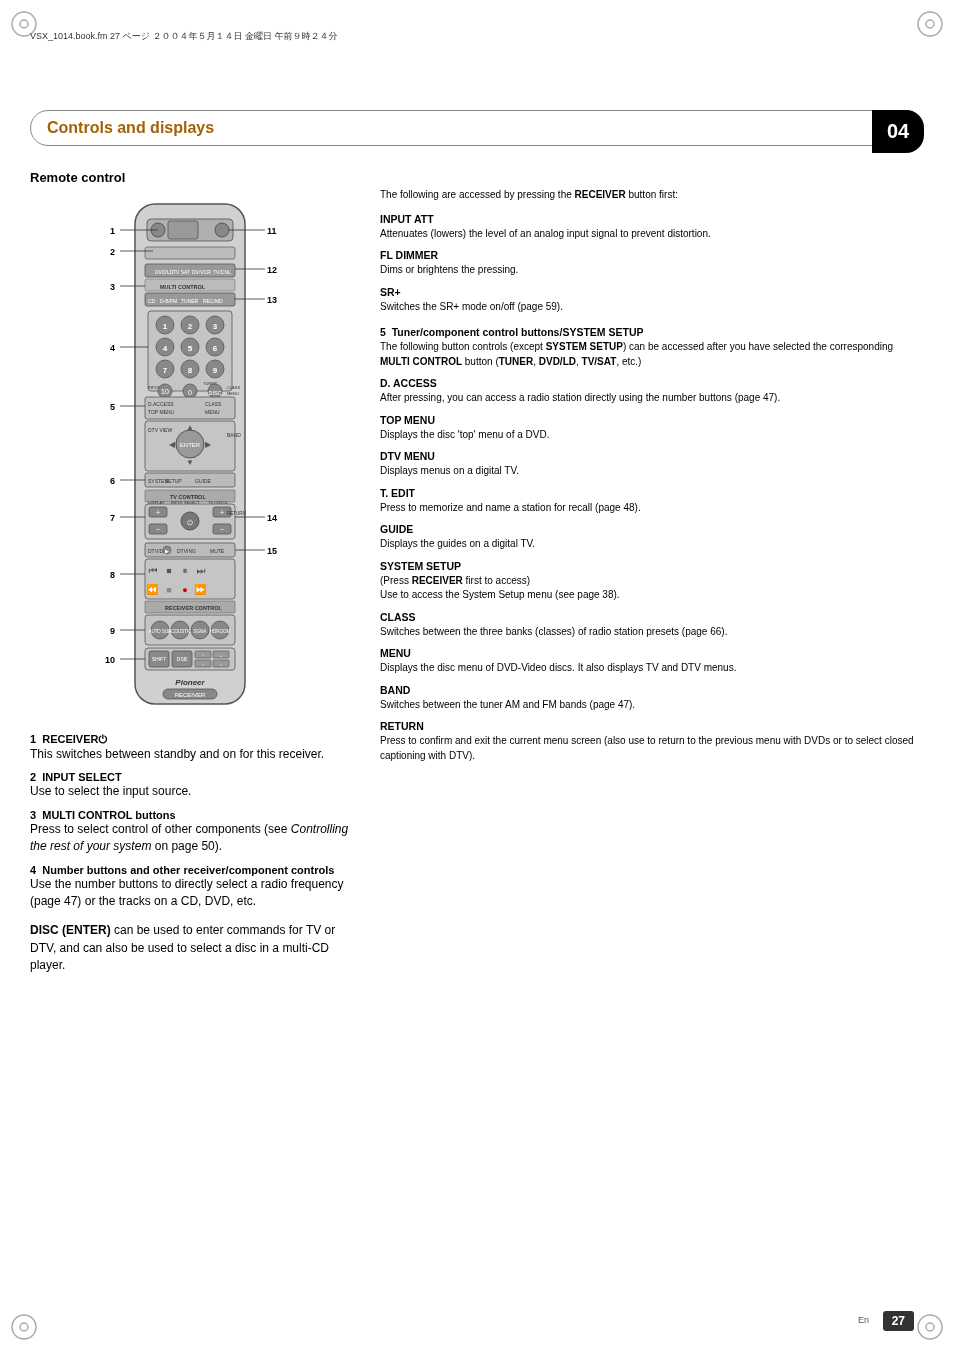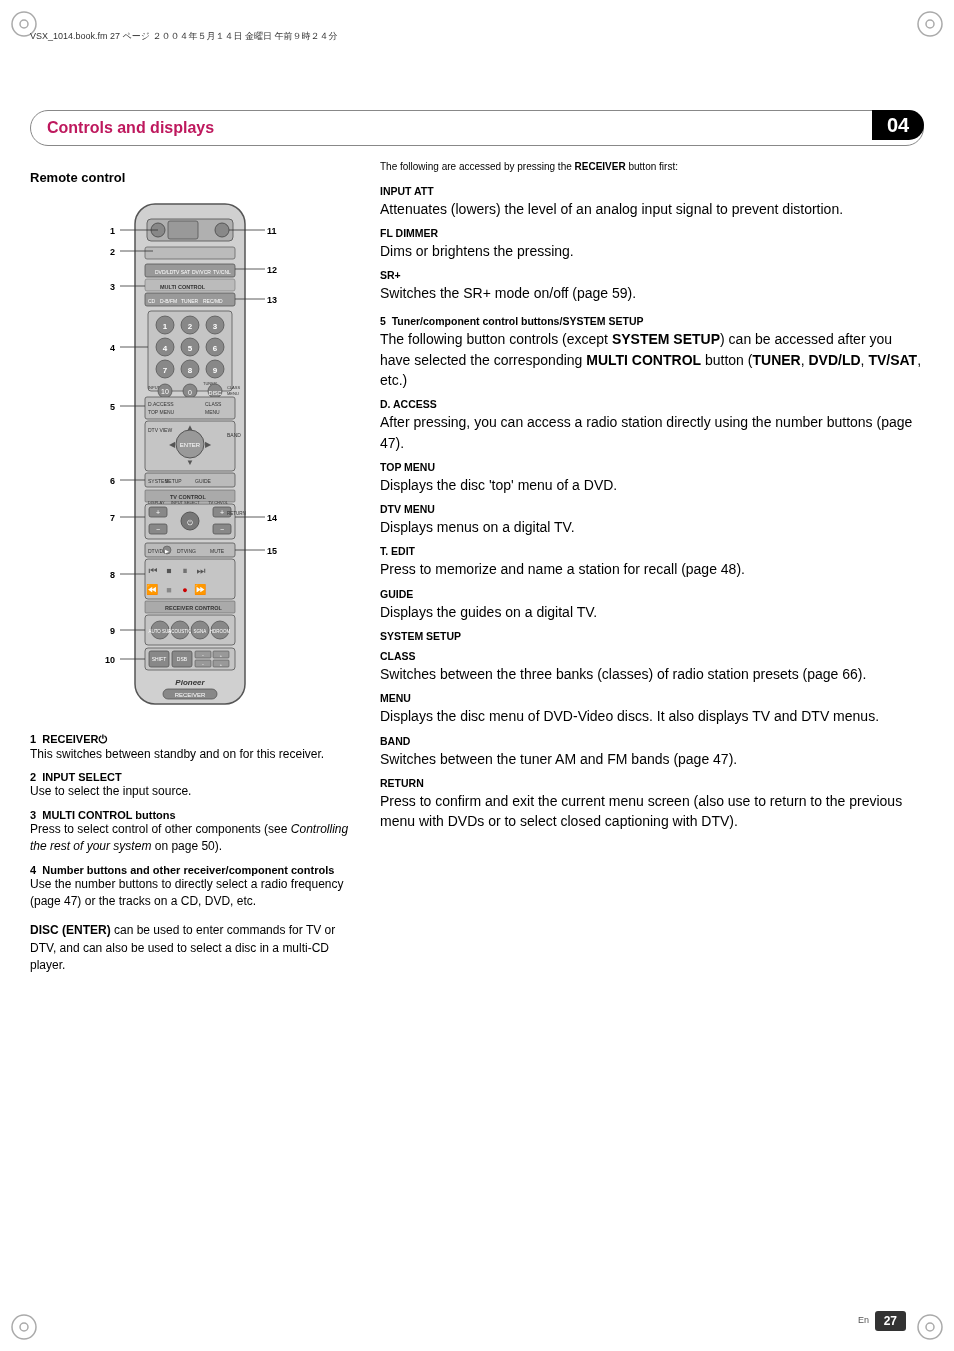--- a/index.html
+++ b/index.html
@@ -22,28 +22,28 @@
       height: 36px;
       display: flex;
       align-items: center;
       border: 1.5px solid #888;
       border-radius: 18px;
       padding: 0 16px;
     }
     .header-title {
       font-size: 16px;
       font-weight: bold;
-      color: #be185d;
+      color: #a16207;
     }
     .chapter-badge {
       position: absolute;
       right: -1px;
       top: -1px;
       width: 52px;
-      height: 30px;
+      height: 43px;
       background: #000;
       color: #fff;
       font-size: 20px;
       font-weight: bold;
       display: flex;
       align-items: center;
       justify-content: center;
       border-radius: 0 18px 18px 0;
     }
 
@@ -112,45 +112,46 @@
       font-size: 12px;
       line-height: 1.45;
       text-align: right;
     }
 
     
     .right-col {
       flex: 1;
       padding-left: 20px;
       border-left: none;
+      margin-top: 28px;
     }
 
     .intro-text {
       font-size: 10px;
       margin-bottom: 10px;
       line-height: 1.45;
     }
 
     .item-title {
       font-size: 10.5px;
       font-weight: bold;
       margin-top: 8px;
       margin-bottom: 2px;
     }
     .item-body {
-      font-size: 14px;
+      font-size: 10px;
       line-height: 1.45;
       margin-bottom: 4px;
     }
 
     
     .page-num {
       position: absolute;
       bottom: 20px;
-      right: 48px;
+      right: 40px;
       background: #333;
       color: #fff;
       font-size: 12px;
       font-weight: bold;
       padding: 3px 9px;
       border-radius: 3px;
     }
     .page-en {
       position: absolute;
       bottom: 22px;
@@ -461,20 +462,21 @@
     <div class="item-title">DTV MENU</div>
     <div class="item-body">Displays menus on a digital TV.</div>
 
     <div class="item-title">T. EDIT</div>
     <div class="item-body">Press to memorize and name a station for recall (page 48).</div>
 
     <div class="item-title">GUIDE</div>
     <div class="item-body">Displays the guides on a digital TV.</div>
 
     <div class="item-title">SYSTEM SETUP</div>
+    <div class="item-body">(Press <strong>RECEIVER</strong> first to access)<br>Use to access the System Setup menu (see page 38).</div>
 
     <div class="item-title">CLASS</div>
     <div class="item-body">Switches between the three banks (classes) of radio station presets (page 66).</div>
 
     <div class="item-title">MENU</div>
     <div class="item-body">Displays the disc menu of DVD-Video discs. It also displays TV and DTV menus.</div>
 
     <div class="item-title">BAND</div>
     <div class="item-body">Switches between the tuner AM and FM bands (page 47).</div>
 

